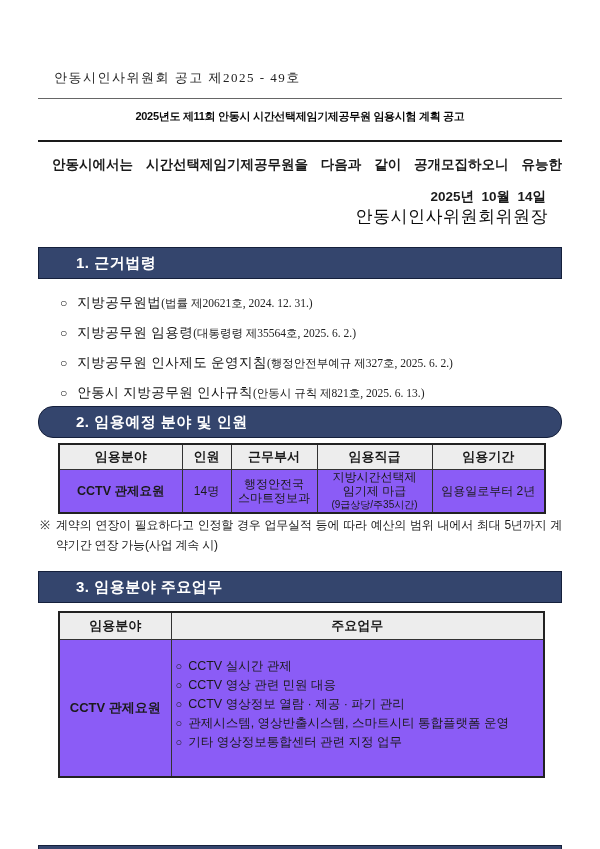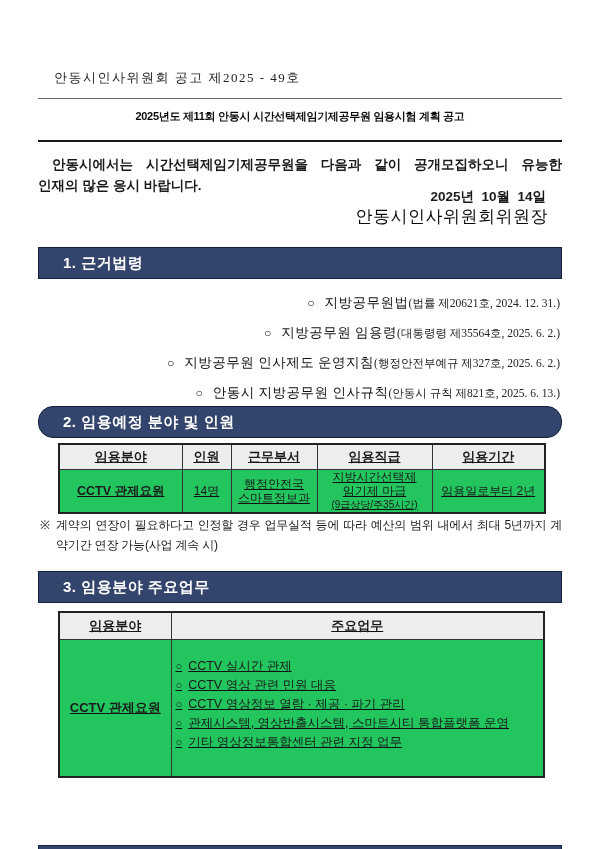--- a/index.html
+++ b/index.html
@@ -37,37 +37,37 @@
   }
   .signer-line {
     position:absolute; top:194px; right:52px;
     font-size:17px; font-weight:normal; letter-spacing:0.5px; color:#0a0a0a;
   }
   
   .sec-bar {
     position:absolute; left:38px; width:524px; height:32px;
     background:#34456d; border:1px solid #15203c;
     color:#ffffff; font-weight:bold; font-size:15px;
-    line-height:29px; padding-left:24px; letter-spacing:0.5px;
+    line-height:29px; padding-left:37px; letter-spacing:0.5px;
   }
   .sec1 { top:236px; }
   .sec2 { top:395px;border-radius:15px; }
   .sec3 { top:560px; }
   .sec-bar-cut { position:absolute; top:834px; left:38px; width:524px; height:15px; background:#34456d; border:1px solid #15203c; border-bottom:none; }
   
   .legal-list {
     position:absolute; top:276px; left:60px; width:500px;
     list-style:none; font-family:"Liberation Serif", serif;
   }
-  .legal-list li { height:30px; line-height:30px; white-space:nowrap;text-align:right; }
+  .legal-list li { height:30px; line-height:30px; white-space:nowrap; }
   .legal-list .bullet { font-size:12px; margin-right:10px; color:#111; }
   .legal-list .law-name { font-size:13.5px; color:#111; letter-spacing:0.5px; }
   .legal-list .law-detail { font-size:11.5px; color:#222; }
   
-  table { border-collapse:collapse; table-layout:fixed; background:#22c55e;text-decoration:underline; }
+  table { border-collapse:collapse; table-layout:fixed; background:#8b5cf6; }
   .tbl { position:absolute; border:2px solid #222; }
   .tbl th, .tbl td { border:1px solid #333; text-align:center; vertical-align:middle; color:#1a1a1a; }
   .tbl th { background:#ededed; font-size:13px; font-weight:bold; }
   .tbl-recruit { top:432px; left:58px; width:486px; }
   .tbl-recruit th { height:25px; }
   .tbl-recruit td { height:43px; font-size:12px; line-height:14px; }
   .tbl-recruit td.b { font-weight:bold; font-size:12.5px; }
   .cell-line { display:block; }
   .cell-small { display:block; font-size:10px; }
   
@@ -91,21 +91,20 @@
 
 <div class="page">
 
   <div class="notice-no">안동시인사위원회 공고 제2025 - 49호</div>
   <div class="rule rule-top"></div>
   <div class="doc-title">2025년도 제11회 안동시 시간선택제임기제공무원 임용시험 계획 공고</div>
   <div class="rule rule-under-title"></div>
 
   <div class="intro">
     <span class="l1">안동시에서는 시간선택제임기제공무원을 다음과 같이 공개모집하오니 유능한</span>
-    <span class="l2">인재의 많은 응시 바랍니다.</span>
   </div>
   <div class="date-line">2025년  10월  14일</div>
   <div class="signer-line">안동시인사위원회위원장</div>
 
   <div class="sec-bar sec1">1. 근거법령</div>
 
   <ul class="legal-list">
     <li>
       <span class="bullet">○</span><span class="law-name">지방공무원법</span><span class="law-detail">(법률 제20621호, 2024. 12. 31.)</span>
     </li>

